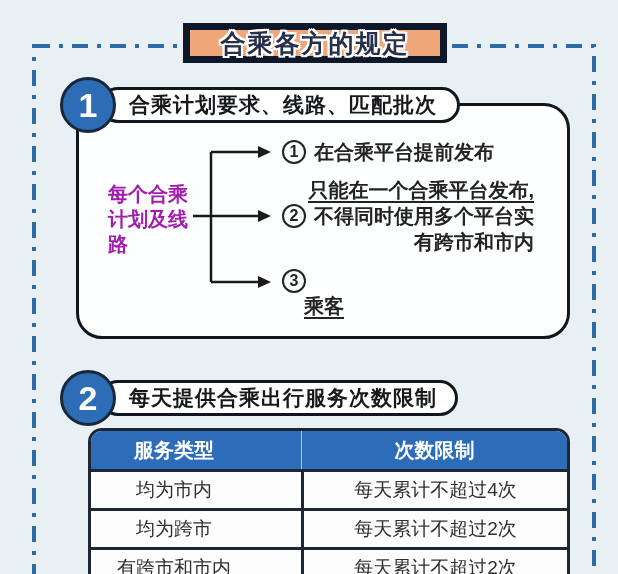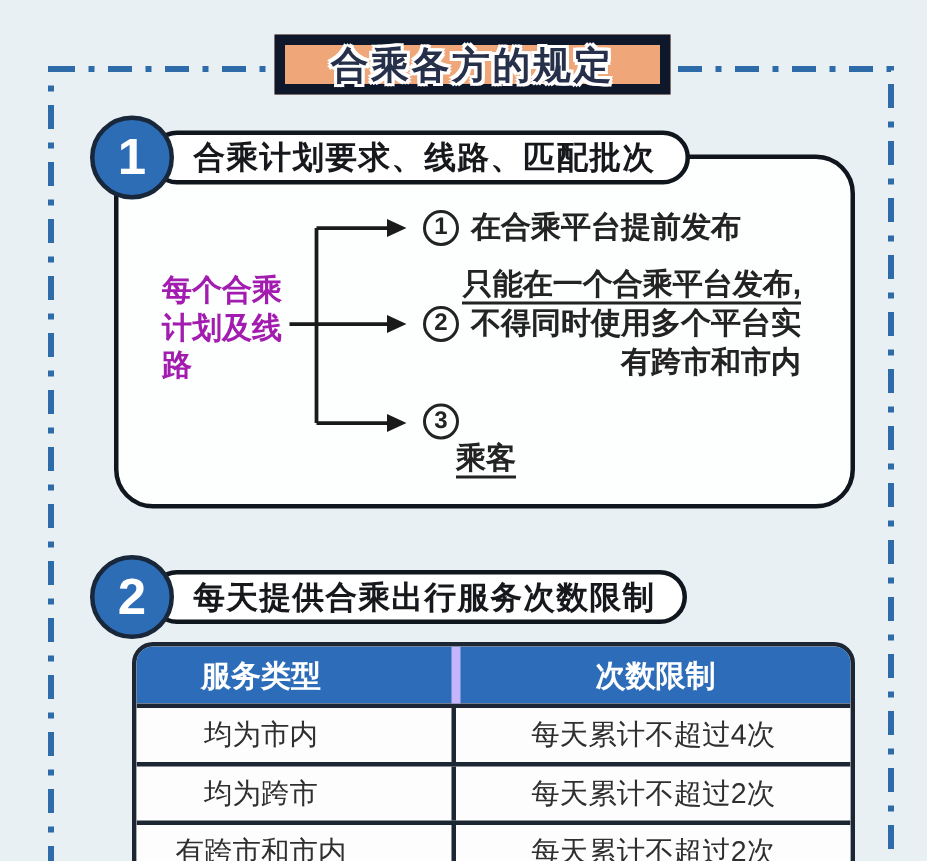--- a/index.html
+++ b/index.html
@@ -64,21 +64,21 @@
     position:absolute;left:88px;top:428px;width:482px;height:160px;z-index:2;
     border:3px solid #1d2733;border-radius:14px 14px 0 0;box-sizing:border-box;
     overflow:hidden;background:#fff;
   }
   .t-row{display:flex;width:100%;box-sizing:border-box;gap:44px;}
   .t-head{height:38px;background:#2c6cb8;color:#fff;font-weight:bold;font-size:20px;}
   .t-body{height:39px;border-top:3px solid #1d2733;background:#fdfdfd;color:#2f2f2f;font-size:19px;font-weight:500;justify-content:flex-end;}
   .t-cell{display:flex;align-items:center;justify-content:center;box-sizing:border-box;}
   .t-c1{width:166px;flex:0 0 auto;}
   .t-c2{flex:1 1 auto;border-left:3px solid #1d2733;}
-  .t-head .t-c2{border-left:6px solid #c4b5fd;}
+  .t-head .t-c2{border-left:1px solid #c4b5fd;}
 </style>
 </head>
 <body>
 
 <div class="canvas">
 
   <svg class="dashed-border-svg" width="618" height="574">
     <rect x="34" y="46" width="560" height="600" fill="none" stroke="#2e6ca9" stroke-width="4" stroke-dasharray="16 9 4 9"></rect>
   </svg>
 

